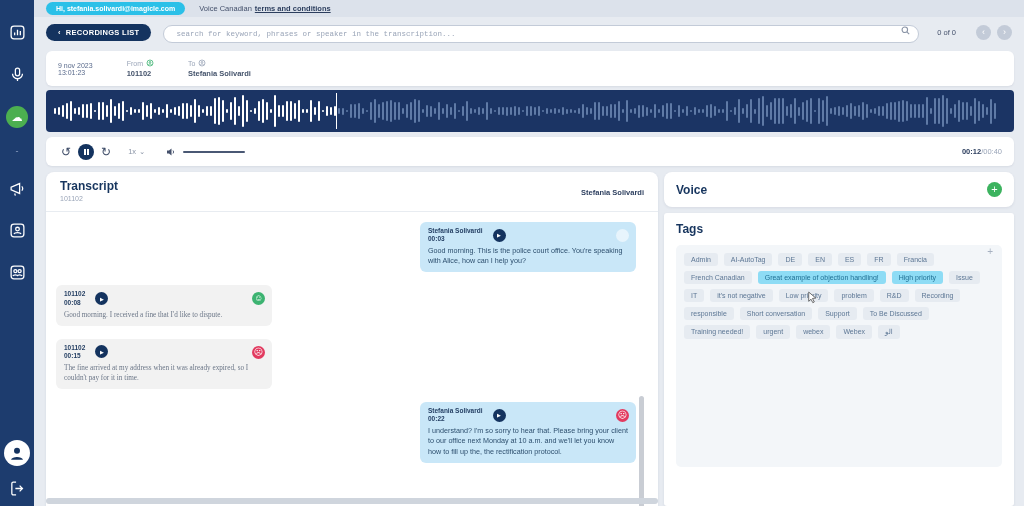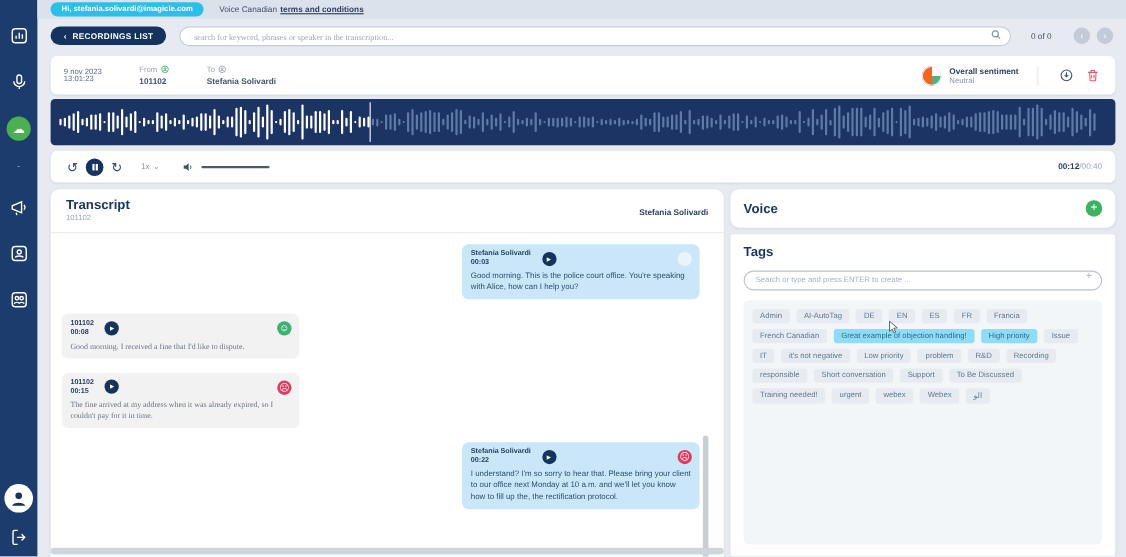--- a/index.html
+++ b/index.html
@@ -17,21 +17,21 @@
 
   
   .topbar { position:absolute; left:34px; top:0; right:0; height:17px; background:#dce2eb; display:flex; align-items:center; font-size:7.5px; }
   .user-pill { margin-left:12px; height:13px; background:#2bc0e8; color:#fff; border-radius:7px; padding:0 10px; display:flex; align-items:center; font-weight:bold; font-size:7px; }
   .va-label { margin-left:14px; color:#44506b; }
   .terms { font-weight:bold; text-decoration:underline; color:#2c3e5e; margin-left:3px; cursor:pointer; }
 
   .toolbar { position:absolute; left:34px; top:17px; right:0; height:31px; display:flex; align-items:center; padding:0 12px; }
   .back-btn { height:17px; background:#14335f; color:#fff; border:none; border-radius:9px; padding:0 12px; font-size:7.5px; font-weight:bold; letter-spacing:.3px; display:flex; align-items:center; gap:5px; cursor:pointer; font-family:inherit; }
   .search-wrap { flex:1; margin-left:12px; position:relative; }
-  .search-input { width:100%; height:18px; border:1px solid #c3cbd8; border-radius:9px; background:#fff; font-size:7.5px; color:#44506b; padding:0 24px 0 12px; font-family:Liberation Serif, serif; }
+  .search-input { width:100%; height:18px; border:1px solid #c3cbd8; border-radius:9px; background:#fff; font-size:7.5px; color:#44506b; padding:0 24px 0 12px; font-family:Liberation Mono, monospace; }
   .search-input::placeholder { color:#9aa5b8; }
   .search-icon { position:absolute; right:8px; top:3px; width:11px; height:11px; }
   .match-count { font-size:7.5px; color:#44506b; margin:0 14px 0 18px; white-space:nowrap; }
   .nav-circle { width:15px; height:15px; border-radius:50%; background:#c3cbd8; color:#fff; border:none; font-size:9px; line-height:13px; margin-left:6px; cursor:pointer; display:flex; align-items:center; justify-content:center; padding:0; }
 
   
   .info-card { position:absolute; left:46px; top:51px; width:968px; height:35px; background:#fff; border-radius:6px; box-shadow:0 1px 2px rgba(20,40,80,.08); display:flex; align-items:center; padding:0 12px; }
   .info-col { margin-right:34px; }
   .info-lbl { font-size:7px; color:#9aa5b8; display:flex; align-items:center; gap:3px; }
   .info-val { font-size:7.5px; color:#44536b; font-weight:bold; margin-top:2px; }
@@ -200,39 +200,20 @@
   <div class="info-col">
     <div class="info-lbl">
       <span>To</span>
       <svg class="mini-icon" viewBox="0 0 24 24" fill="none" stroke="#9aa5b8" stroke-width="2.4">
           <circle cx="12" cy="12" r="9"></circle>
           <circle cx="12" cy="10" r="2.6"></circle>
           <path d="M7 17c1.4-3 8.6-3 10 0"></path>
         </svg>
     </div>
     <div class="info-val">Stefania Solivardi</div>
-  </div>
-  <div class="sentiment-box">
-    <div class="pie"></div>
-    <div>
-      <div class="sent-lbl">Overall sentiment</div>
-      <div class="sent-val">Neutral</div>
-    </div>
-    <div class="v-div"></div>
-    <button class="icon-btn">
-      <svg viewBox="0 0 24 24" fill="none" stroke="#44506b" stroke-width="1.8">
-          <circle cx="12" cy="12" r="9"></circle>
-          <path d="M12 7v7M9 11.5l3 3 3-3"></path>
-        </svg>
-    </button>
-    <button class="icon-btn">
-      <svg viewBox="0 0 24 24" fill="none" stroke="#e05a6d" stroke-width="1.8">
-          <path d="M4 7h16M9 7V4h6v3M6.5 7l1 14h9l1-14M10 11v6M14 11v6"></path>
-        </svg>
-    </button>
   </div>
 </div>
 
 <div class="waveform">
   <div style="display:flex;align-items:center;gap:2px;width:100%;">
       <div class="wbar played" style="height: 6.3px;"></div>
       <div class="wbar played" style="height: 8.2px;"></div>
       <div class="wbar played" style="height: 12.6px;"></div>
       <div class="wbar played" style="height: 15.6px;"></div>
       <div class="wbar played" style="height: 20.4px;"></div>
@@ -556,21 +537,20 @@
 <div class="h-scroll"></div>
 
 <div class="note-card">
   <div class="note-title">Voice</div>
   <button class="plus-btn">+</button>
 </div>
 
 <div class="tags-card">
   <div class="tags-title">Tags</div>
   <div class="tags-search-wrap">
-    <input class="tags-input" placeholder="Search or type and press ENTER to create ..." style="">
     <span class="tags-plus">+</span>
   </div>
   <div class="chips">
       <div class="chip">Admin</div>
       <div class="chip">AI-AutoTag</div>
       <div class="chip">DE</div>
       <div class="chip">EN</div>
       <div class="chip">ES</div>
       <div class="chip">FR</div>
       <div class="chip">Francia</div>

